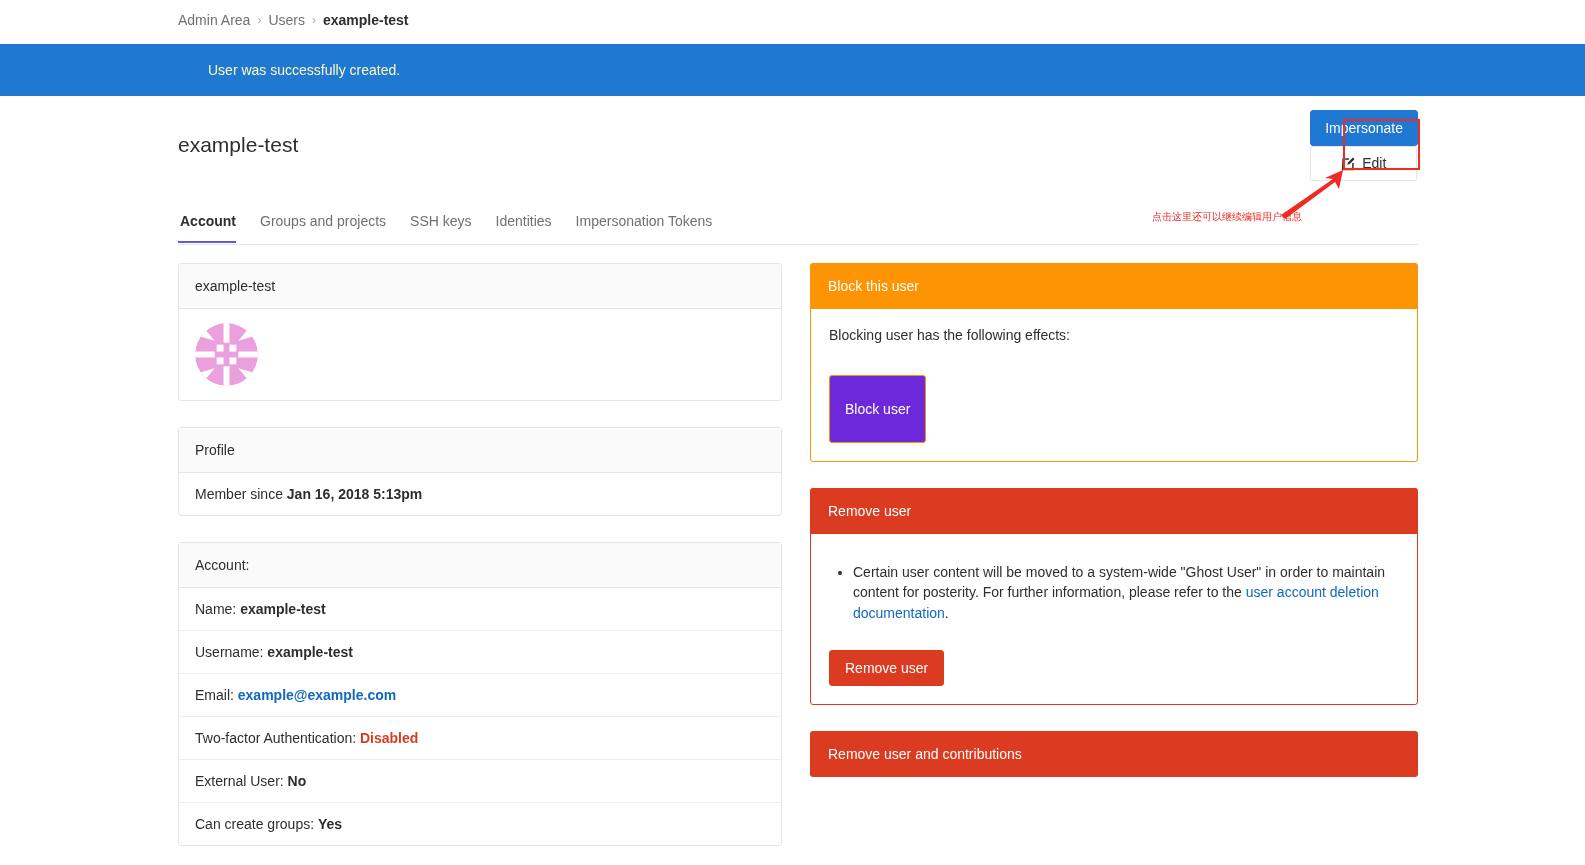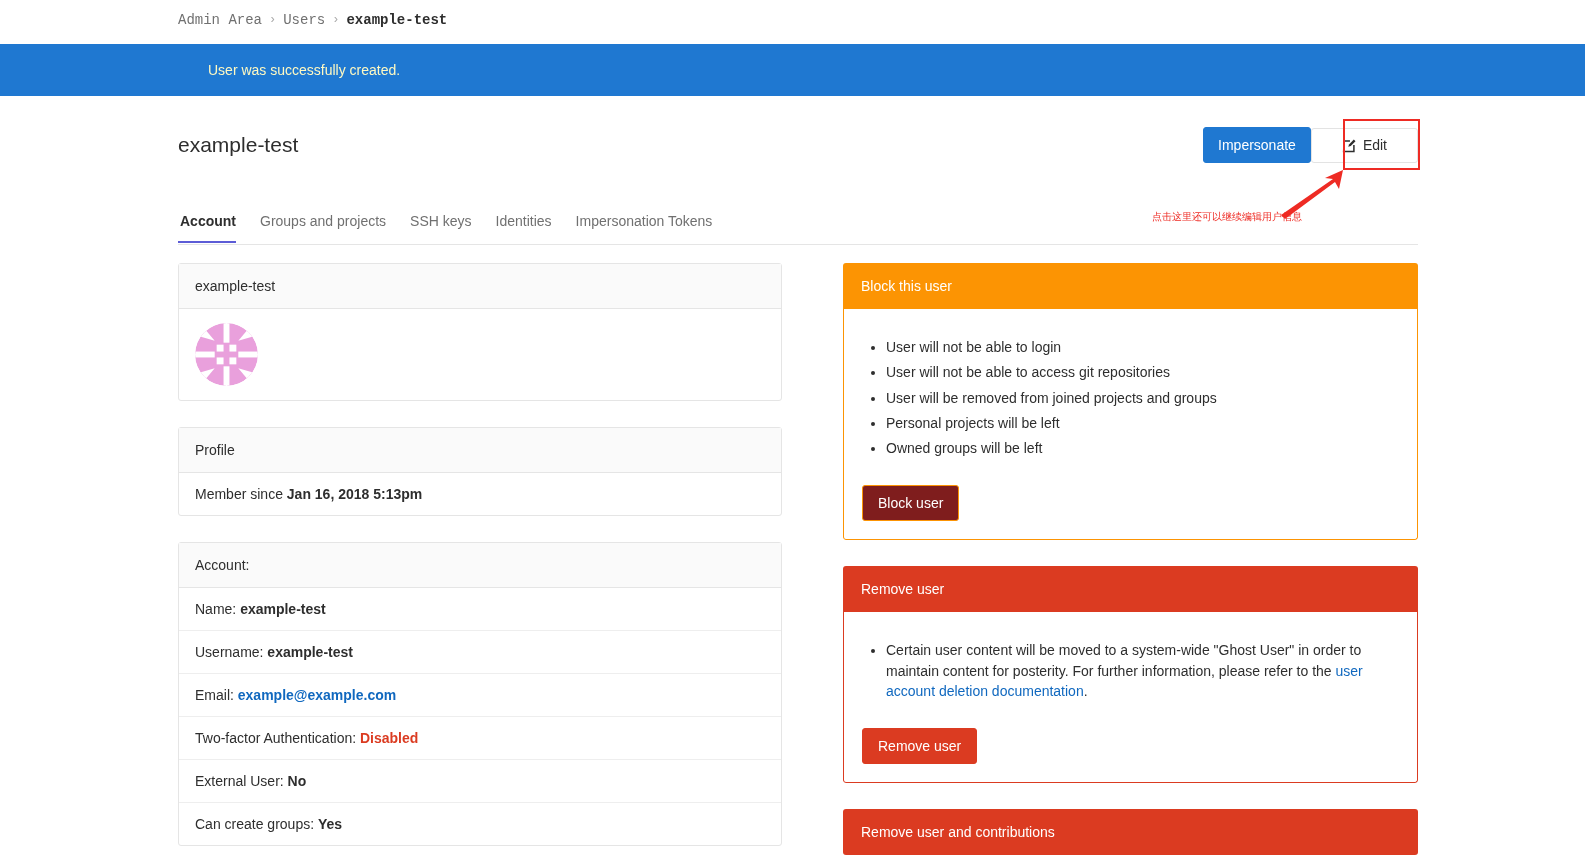--- a/index.html
+++ b/index.html
@@ -10,21 +10,21 @@
     font-family: "Liberation Sans", sans-serif;
     color: #2e2e2e;
     overflow: hidden;
   }
   .page { position: relative; width: 1585px; height: 865px; }
 
   
   .breadcrumb {
     position: absolute; left: 178px; top: 12px;
     font-size: 14px; color: #707070;
-    display: flex; align-items: center; gap: 7px; font-family: Liberation Mono, monospace;
+    display: flex; align-items: center; gap: 7px;
   }
   .breadcrumb a { color: #707070; text-decoration: none; }
   .breadcrumb .sep { color: #aaa; font-size: 12px; }
   .breadcrumb .current { color: #2e2e2e; font-weight: bold; }
 
   
   .flash {
     position: absolute; left: 0; top: 44px;
     width: 1585px; height: 52px;
     background: #1f78d1;
@@ -34,21 +34,21 @@
   }
   .flash .flash-text { margin-left: 208px; }
 
   
   .title-row {
     position: absolute; left: 178px; top: 118px;
     width: 1240px; height: 54px;
     display: flex; align-items: center; justify-content: space-between;
   }
   .page-title { font-size: 21px; font-weight: normal; color: #2e2e2e; }
-  .title-actions { display: flex; align-items: center; gap: 0; }
+  .title-actions { display: flex; align-items: flex-start; gap: 0; flex-direction: column; }
   .btn {
     font-family: "Liberation Sans", sans-serif;
     font-size: 14px; line-height: 1;
     border-radius: 3px; cursor: pointer;
     display: inline-flex; align-items: center; gap: 6px;
   }
   .btn-impersonate {
     background: #1f78d1; color: #fff;
     border: 1px solid #1f78d1;
     padding: 10px 14px;
@@ -125,40 +125,40 @@
   .card-body-avatar { padding: 14px 16px; }
   .avatar {
     width: 63px; height: 63px; border-radius: 50%;
     display: block; overflow: hidden;
   }
   .link { color: #1068bf; text-decoration: none; font-weight: bold; }
   .val { font-weight: bold; color: #2e2e2e; }
   .val-danger { font-weight: bold; color: #db3b21; }
 
   
-  .panel { border-radius: 3px; margin-bottom: 26px; overflow: hidden; margin-left: 33px; }
+  .panel { border-radius: 3px; margin-bottom: 26px; overflow: hidden; }
   .panel-header {
     padding: 15px 18px; font-size: 14px; color: #fff;
   }
   .panel-body {
     background: #fff; padding: 18px;
     font-size: 14px; color: #2e2e2e;
     border-left: 1px solid; border-right: 1px solid; border-bottom: 1px solid;
     border-radius: 0 0 3px 3px;
   }
   .panel-warning .panel-header { background: #fc9403; }
   .panel-warning .panel-body { border-color: #fc9403; }
   .panel-danger .panel-header { background: #db3b21; }
   .panel-danger .panel-body { border-color: #db3b21; }
   .panel-body p { margin: 0 0 10px 0; }
   .panel-body ul { margin: 10px 0 0 0; padding-left: 24px; }
   .panel-body li { margin-bottom: 5px; line-height: 1.45; }
   .btn-block {
-    background: #7f1d1d; border: 1px solid #fc9403; color: #fff;
-    padding: 10px 15px; margin-top: 22px;
+    background: #6d28d9; border: 1px solid #fc9403; color: #fff;
+    padding: 26px 15px; margin-top: 22px;
   }
   .btn-remove {
     background: #db3b21; border: 1px solid #db3b21; color: #fff;
     padding: 10px 15px; margin-top: 22px;
   }
   .doclink { color: #1068bf; text-decoration: none; }
 </style>
 </head>
 <body>
 
@@ -282,27 +282,21 @@
 
     </div>
 
   </div>
 
   <div class="col-right">
 
     <div class="panel panel-warning">
       <div class="panel-header">Block this user</div>
       <div class="panel-body">
-        <ul>
-          <li>User will not be able to login</li>
-          <li>User will not be able to access git repositories</li>
-          <li>User will be removed from joined projects and groups</li>
-          <li>Personal projects will be left</li>
-          <li>Owned groups will be left</li>
-        </ul>
+        <p>Blocking user has the following effects:</p>
         <button class="btn btn-block">Block user</button>
       </div>
     </div>
 
     <div class="panel panel-danger">
       <div class="panel-header">Remove user</div>
       <div class="panel-body">
         <ul>
           <li><span>Certain user content will be moved to a system-wide "Ghost User" in order to maintain content for posterity. For further information, please refer to the </span><a class="doclink">user account deletion documentation</a><span>.</span></li>
         </ul>

